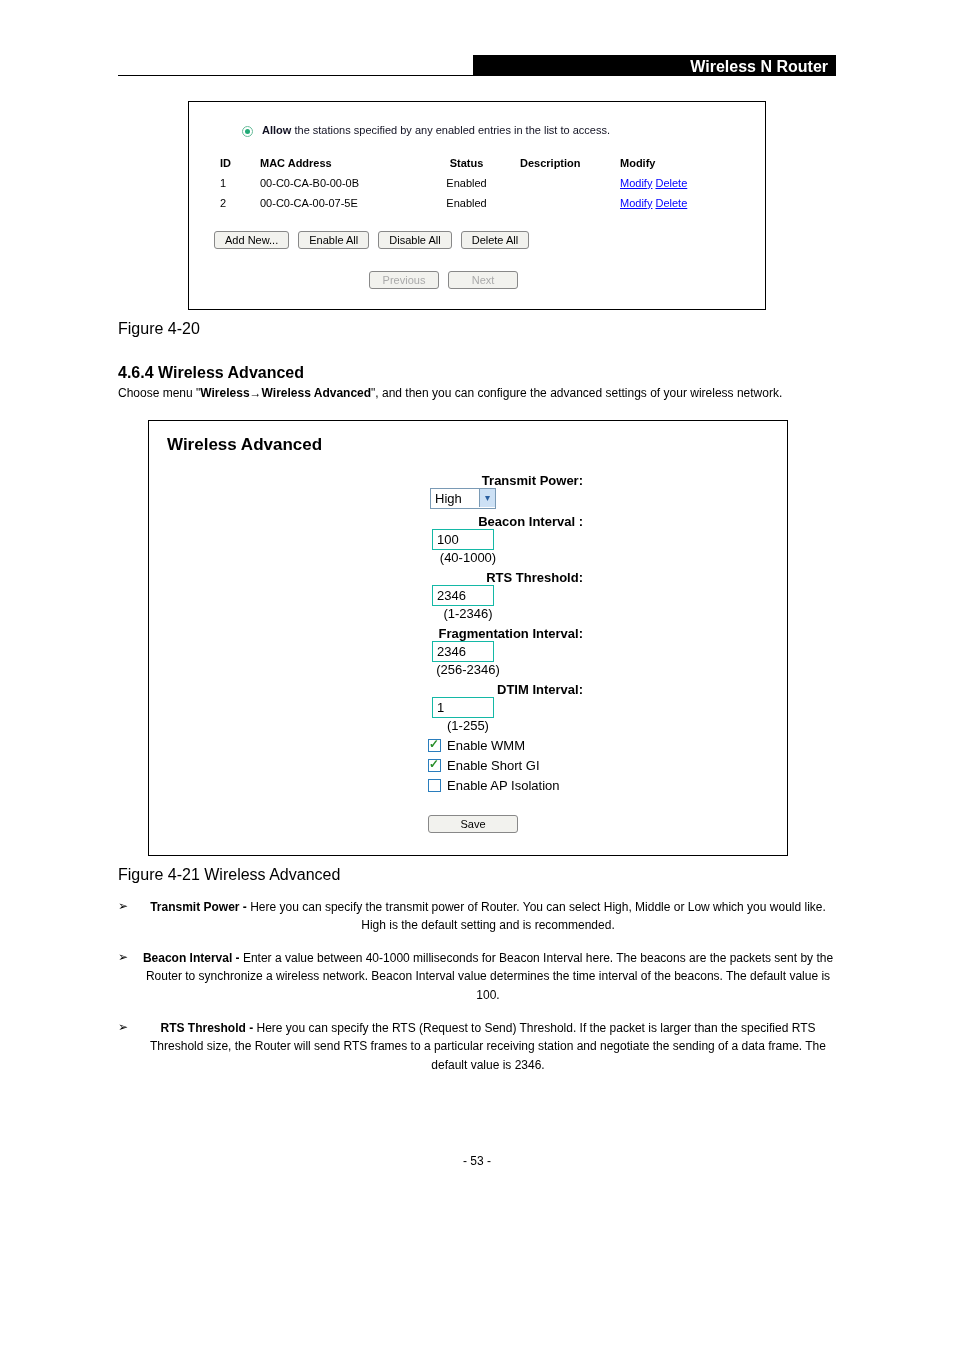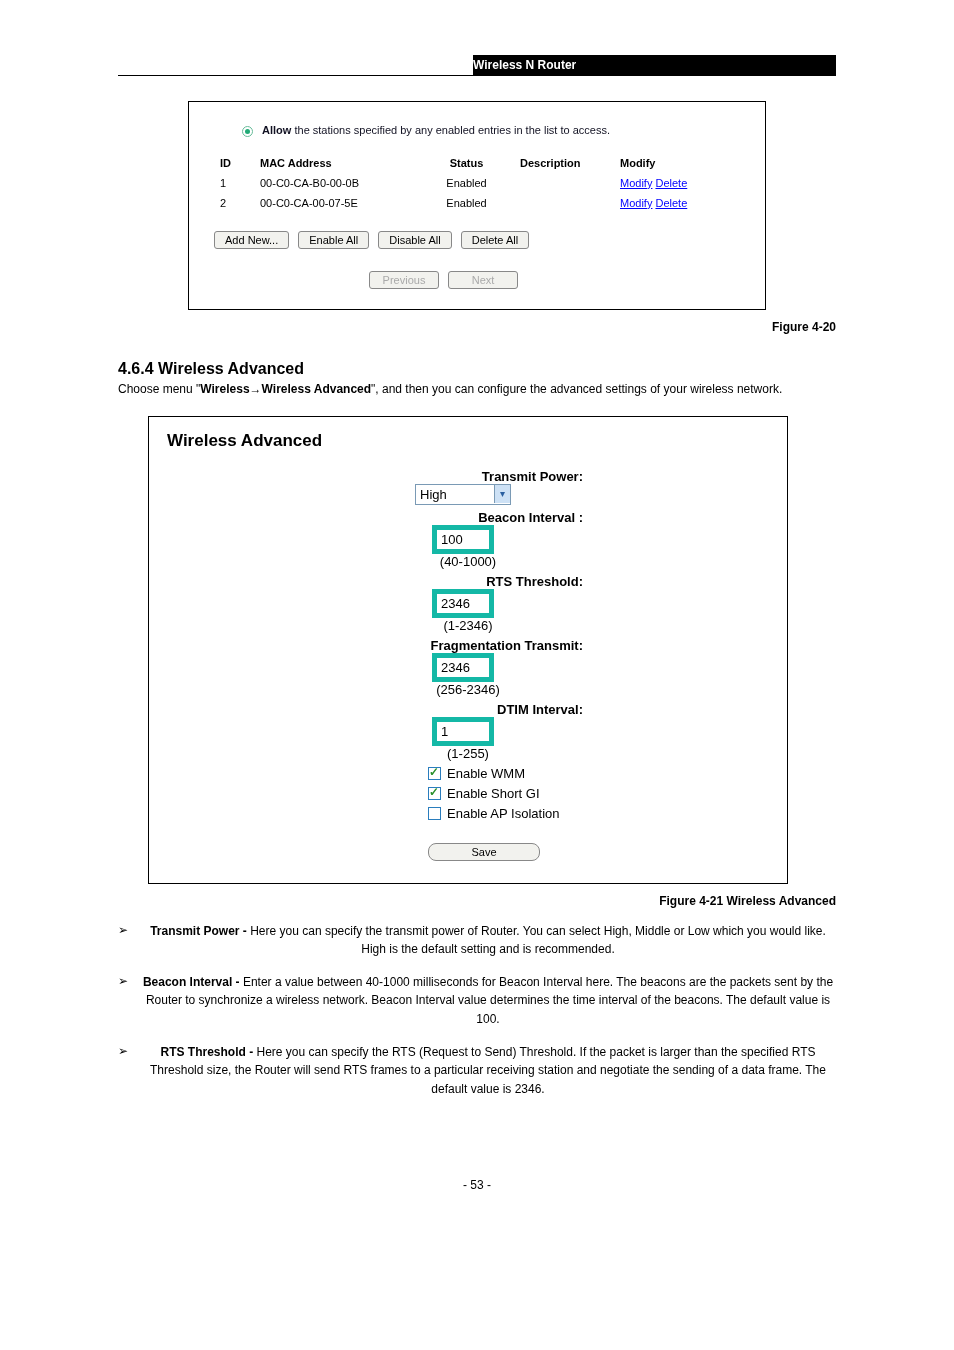--- a/index.html
+++ b/index.html
@@ -18,22 +18,23 @@
   }
   .header-bar {
     height: 20px;
     display: flex;
   }
   .header-left { flex: 1; background: #fff; }
   .header-right {
     flex: 1;
     background: #000;
     color: #fff;
-    font-size: 12px;
+    font-size: 16px;
     font-weight: bold;
+    text-align: right;
     padding: 3px 8px 0 0;
   }
   .hr-line { border-top: 1.5px solid #000; margin-top: 0; }
 
   .fig-panel {
     border: 1px solid #000;
     margin: 25px 70px 0 70px;
     padding: 18px 25px 20px 25px;
     font-size: 11px;
   }
@@ -54,46 +55,46 @@
     background: #f2f2ee;
     border: 1px solid #888;
     border-radius: 3px;
     padding: 2px 10px;
     font-size: 11px;
     margin-right: 6px;
     cursor: pointer;
     color: #000;
   }
   .winbtn.disabled { color: #aaa; cursor: default; }
-  .fig-caption { text-align: right; margin-top: 10px; font-size: 12px; font-weight: bold; }
+  .fig-caption { text-align: left; margin-top: 10px; font-size: 16px; }
 
   .section-h { font-weight: bold; font-size: 16px; margin-top: 26px; }
   .sub-text { font-size: 12px; margin-top: 4px; }
   .arrow { display: inline-block; }
 
   .wa-panel {
     border: 1px solid #000;
     margin: 20px 0 0 30px;
     width: 640px;
     padding: 14px 18px 22px 18px;
     font-size: 13px;
   }
   .wa-title { font-weight: bold; font-size: 17px; margin-bottom: 18px; }
   .wa-row { display: flex; align-items: center; margin: 5px 0; flex-direction: column; }
   .wa-label { width: 250px; text-align: right; font-weight: bold; padding-right: 10px; }
-  .wa-input { width: 62px; border: 5px solid #14b8a6; padding: 2px 4px; font-size: 13px; background: #fff; margin-right: 10px; }
-  .wa-select { display: inline-flex; align-items: center; width: 96px; border: 1px solid #7a9ab5; background: #fff; margin-right: 10px; }
+  .wa-input { width: 62px; border: 1px solid #14b8a6; padding: 2px 4px; font-size: 13px; background: #fff; margin-right: 10px; }
+  .wa-select { display: inline-flex; align-items: center; width: 66px; border: 1px solid #7a9ab5; background: #fff; margin-right: 10px; }
   .wa-select-text { flex: 1; padding: 2px 4px; font-size: 13px; }
   .wa-select-btn { width: 16px; height: 18px; background: #cde1f5; border-left: 1px solid #7a9ab5; text-align: center; color: #2a5fa0; font-size: 10px; line-height: 18px; }
   .wa-hint { font-size: 13px; }
   .wa-cb-row { display: flex; align-items: center; margin: 5px 0 5px 261px; }
   .wa-checkbox { width: 13px; height: 13px; border: 1px solid #2a7dbd; margin-right: 6px; position: relative; background: #fff; }
   .wa-checkbox.checked::after { content: "✓"; position: absolute; left: 0; top: -3px; font-size: 12px; color: #2a8f2a; font-weight: bold; }
   .wa-save-row { margin: 22px 0 0 261px; }
-  .wa-save-btn { width: 112px; text-align: center; border-radius: 8px; }
+  .wa-save-btn { width: 90px; text-align: center; }
 
   .bullet-item { display: flex; margin: 14px 0 0 0; }
   .bullet-marker { width: 22px; font-size: 12px; padding-top: 1px; }
   .bullet-text { flex: 1; font-size: 12px; line-height: 1.55; text-align: center; }
   .bullet-text .b-strong { font-weight: bold; }
 
   .page-num { text-align: center; margin-top: 80px; font-size: 12px; }
 </style>
 </head>
 <body>
@@ -171,21 +172,21 @@
       <div class="wa-label">Beacon Interval :</div>
       <input class="wa-input" value="100" style="">
       <span class="wa-hint">(40-1000)</span>
     </div>
     <div class="wa-row">
       <div class="wa-label">RTS Threshold:</div>
       <input class="wa-input" value="2346" style="">
       <span class="wa-hint">(1-2346)</span>
     </div>
     <div class="wa-row">
-      <div class="wa-label">Fragmentation Transmit:</div>
+      <div class="wa-label">Fragmentation Interval:</div>
       <input class="wa-input" value="2346" style="">
       <span class="wa-hint">(256-2346)</span>
     </div>
     <div class="wa-row">
       <div class="wa-label">DTIM Interval:</div>
       <input class="wa-input" value="1" style="">
       <span class="wa-hint">(1-255)</span>
     </div>
 
     <div class="wa-cb-row">

